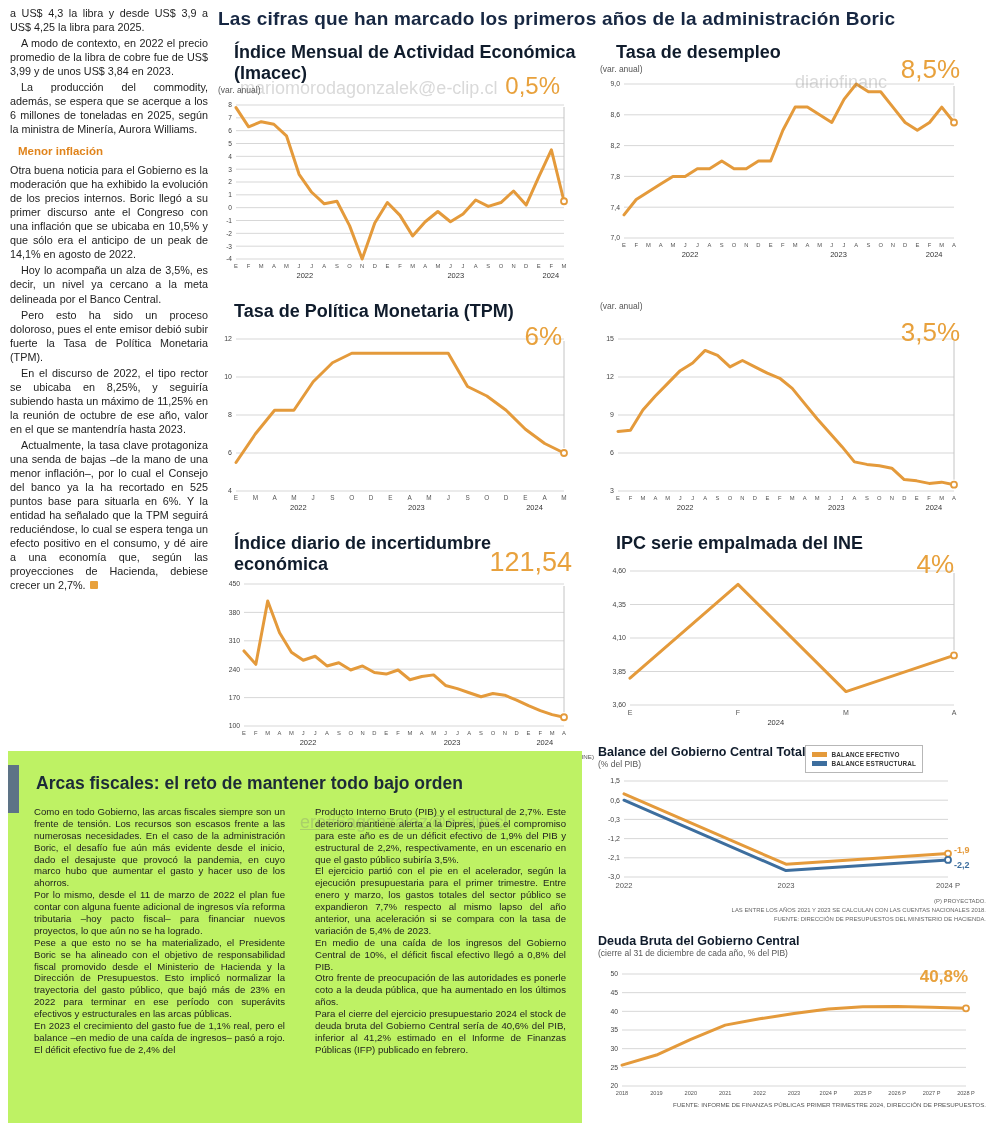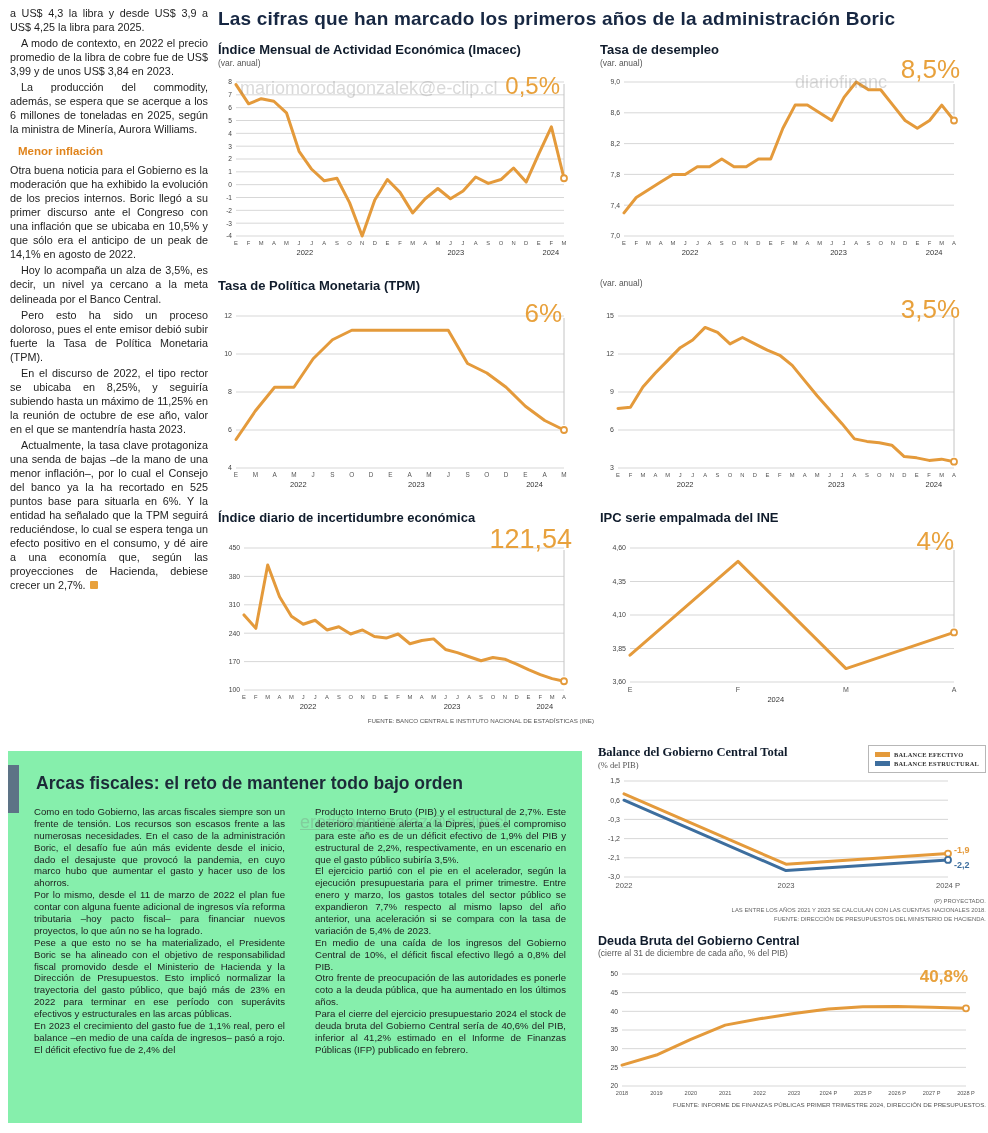--- a/index.html
+++ b/index.html
@@ -14,38 +14,38 @@
   .subhead{color:#e0841c;font-weight:bold;font-size:11.5px;margin:8px 8px 4px;}
   .endmark{display:inline-block;width:8px;height:8px;background:#e8a13c;
            margin-left:4px;vertical-align:baseline;border-radius:1px;}
 
   
   .charts-area{position:absolute;left:218px;top:6px;width:766px;}
   .main-title{font-size:19px;font-weight:bold;color:#172742;margin:2px 0 12px;letter-spacing:.2px;}
   .chart-grid{display:grid;grid-template-columns:376px 384px;column-gap:6px;row-gap:16px;}
   .chart-card{position:relative;}
   .chart-head{min-height:30px;}
-  .chart-title{font-size:13px;font-weight:bold;color:#101c2c;margin:0 0 1px;}
+  .chart-title{font-size:18px;font-weight:bold;color:#101c2c;margin:0 16px 1px;}
   .chart-sub{font-size:8.5px;color:#555;}
   .big-label{position:absolute;color:#e8a13c;font-weight:500;line-height:1;z-index:3;}
   svg{display:block;font-family:"Liberation Sans",sans-serif;}
   .src{font-size:6.2px;color:#555;text-align:right;margin-top:1px;}
 
   
   .bottom{position:absolute;left:0;top:745px;width:988px;height:388px;}
-  .gray-panel{position:absolute;left:8px;top:6px;width:574px;height:372px;background:#86efac;}
+  .gray-panel{position:absolute;left:8px;top:6px;width:574px;height:372px;background:#bef264;}
   .panel-accent{position:absolute;left:0;top:14px;width:11px;height:48px;background:#5d7386;}
   .panel-title{font-size:17.5px;font-weight:bold;color:#1c2a38;margin:0;
                padding:22px 20px 12px 28px;}
   .panel-cols{display:flex;gap:30px;padding:0 16px 0 26px;}
   .panel-col{flex:1;font-size:9.6px;line-height:1.24;text-align:justify;color:#1e1e1e;}
   .panel-col p{margin:0;}
 
   .bottom-charts{position:absolute;left:598px;top:0;width:388px;}
-  .bc-head{display:flex;justify-content:space-between;align-items:flex-start;font-family:Liberation Serif, serif;}
+  .bc-head{display:flex;align-items:flex-start;}
   .bc-title{font-size:12.5px;font-weight:bold;color:#101c2c;margin:0;}
   .bc-sub{font-size:8.5px;color:#555;}
   .legend{border:1px solid #b7b7b7;background:#fff;padding:3px 6px;}
   .legend-row{display:flex;align-items:center;gap:4px;margin:2px 0;}
   .legend-row .lab{font-size:6.4px;font-weight:bold;color:#333;letter-spacing:.2px;}
   .swatch{width:15px;height:5px;display:inline-block;}
   .notes{text-align:right;font-size:5.9px;color:#666;line-height:1.55;margin-top:2px;}
   .deuda-block{position:relative;margin-top:10px;}
 
   

